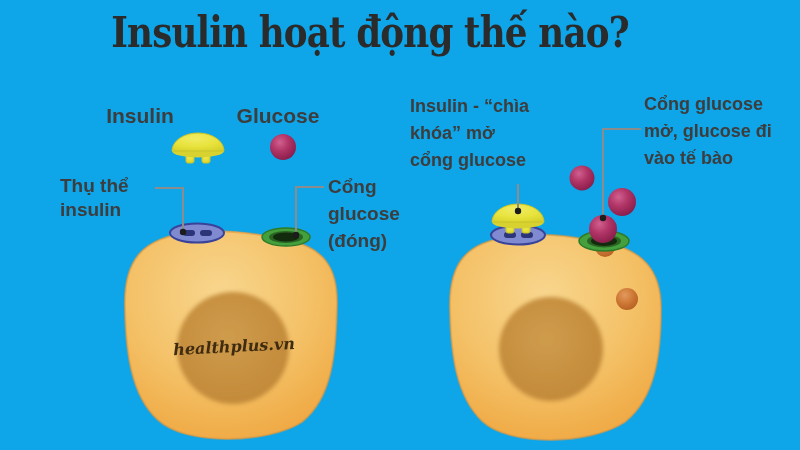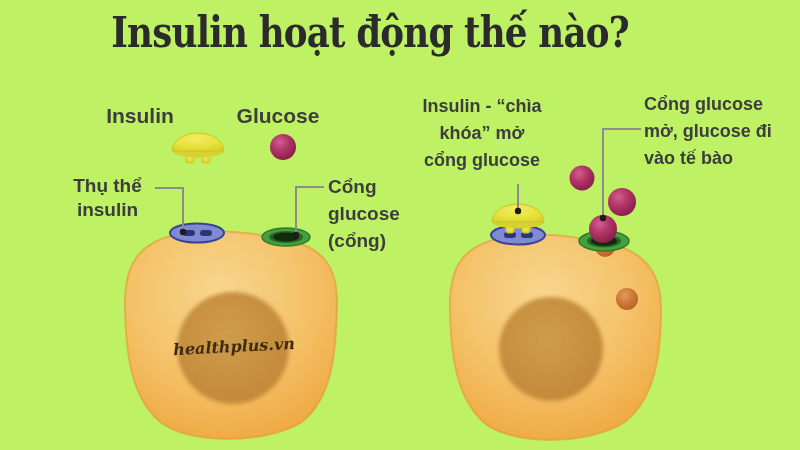--- a/index.html
+++ b/index.html
@@ -1,34 +1,34 @@
 <!DOCTYPE html>
 <html lang="vi"><head>
 <meta charset="utf-8">
 <style>
   html,body{margin:0;padding:0;background:#ffffff;}
   .stage{
-    position:relative;width:800px;height:450px;background:#bef264;
+    position:relative;width:800px;height:450px;background:#0ea5e9;
     overflow:hidden;font-family:"Liberation Sans",sans-serif;
   }
   .stage svg{position:absolute;left:0;top:0;}
   .title{
     position:absolute;left:0;top:8px;width:740px;margin:0;
     text-align:center;font-family:"DejaVu Serif","Liberation Serif",serif;
     font-weight:700;font-size:42px;color:#2b2b2b;letter-spacing:-1px;
     transform:scaleX(.85);transform-origin:50% 50%;
   }
   .lbl{
     position:absolute;white-space:pre-line;color:#3d3d3d;font-weight:700;
     font-family:Liberation Sans, sans-serif;
   }
   .legend-lbl{font-size:21px;text-align:center;}
   .small-lbl{font-size:19px;line-height:24px;}
   .right-lbl{font-size:18px;line-height:27px;}
-  .ta-r{text-align:center;}
+  .ta-r{text-align:left;}
   .ta-l{text-align:left;}
   .watermark{
     position:absolute;left:158px;top:337px;width:152px;text-align:center;
     font-family:"DejaVu Serif","Liberation Serif",serif;font-style:italic;
     font-weight:700;font-size:16px;color:#3f2c10;transform:rotate(-3deg);
   }
 </style>
 </head>
 <body>
 
@@ -140,21 +140,21 @@
     </g>
   </svg>
 
   <div class="lbl legend-lbl" style="left:95px;top:104px;width:90px;">Insulin</div>
   <div class="lbl legend-lbl" style="left:230px;top:104px;width:96px;">Glucose</div>
 
   <div class="lbl small-lbl ta-r" style="left:60px;top:174px;width:95px;">Thụ thể
 insulin</div>
   <div class="lbl small-lbl ta-l" style="left:328px;top:173px;width:90px;line-height:27px;">Cổng
 glucose
-(cổng)</div>
+(đóng)</div>
 
   <div class="lbl right-lbl ta-r" style="left:410px;top:93px;width:144px;">Insulin - “chìa
 khóa” mở
 cổng glucose</div>
   <div class="lbl right-lbl ta-l" style="left:644px;top:91px;width:140px;">Cổng glucose
 mở, glucose đi
 vào tế bào</div>
 
   <div class="watermark">healthplus.vn</div>
 </div>

